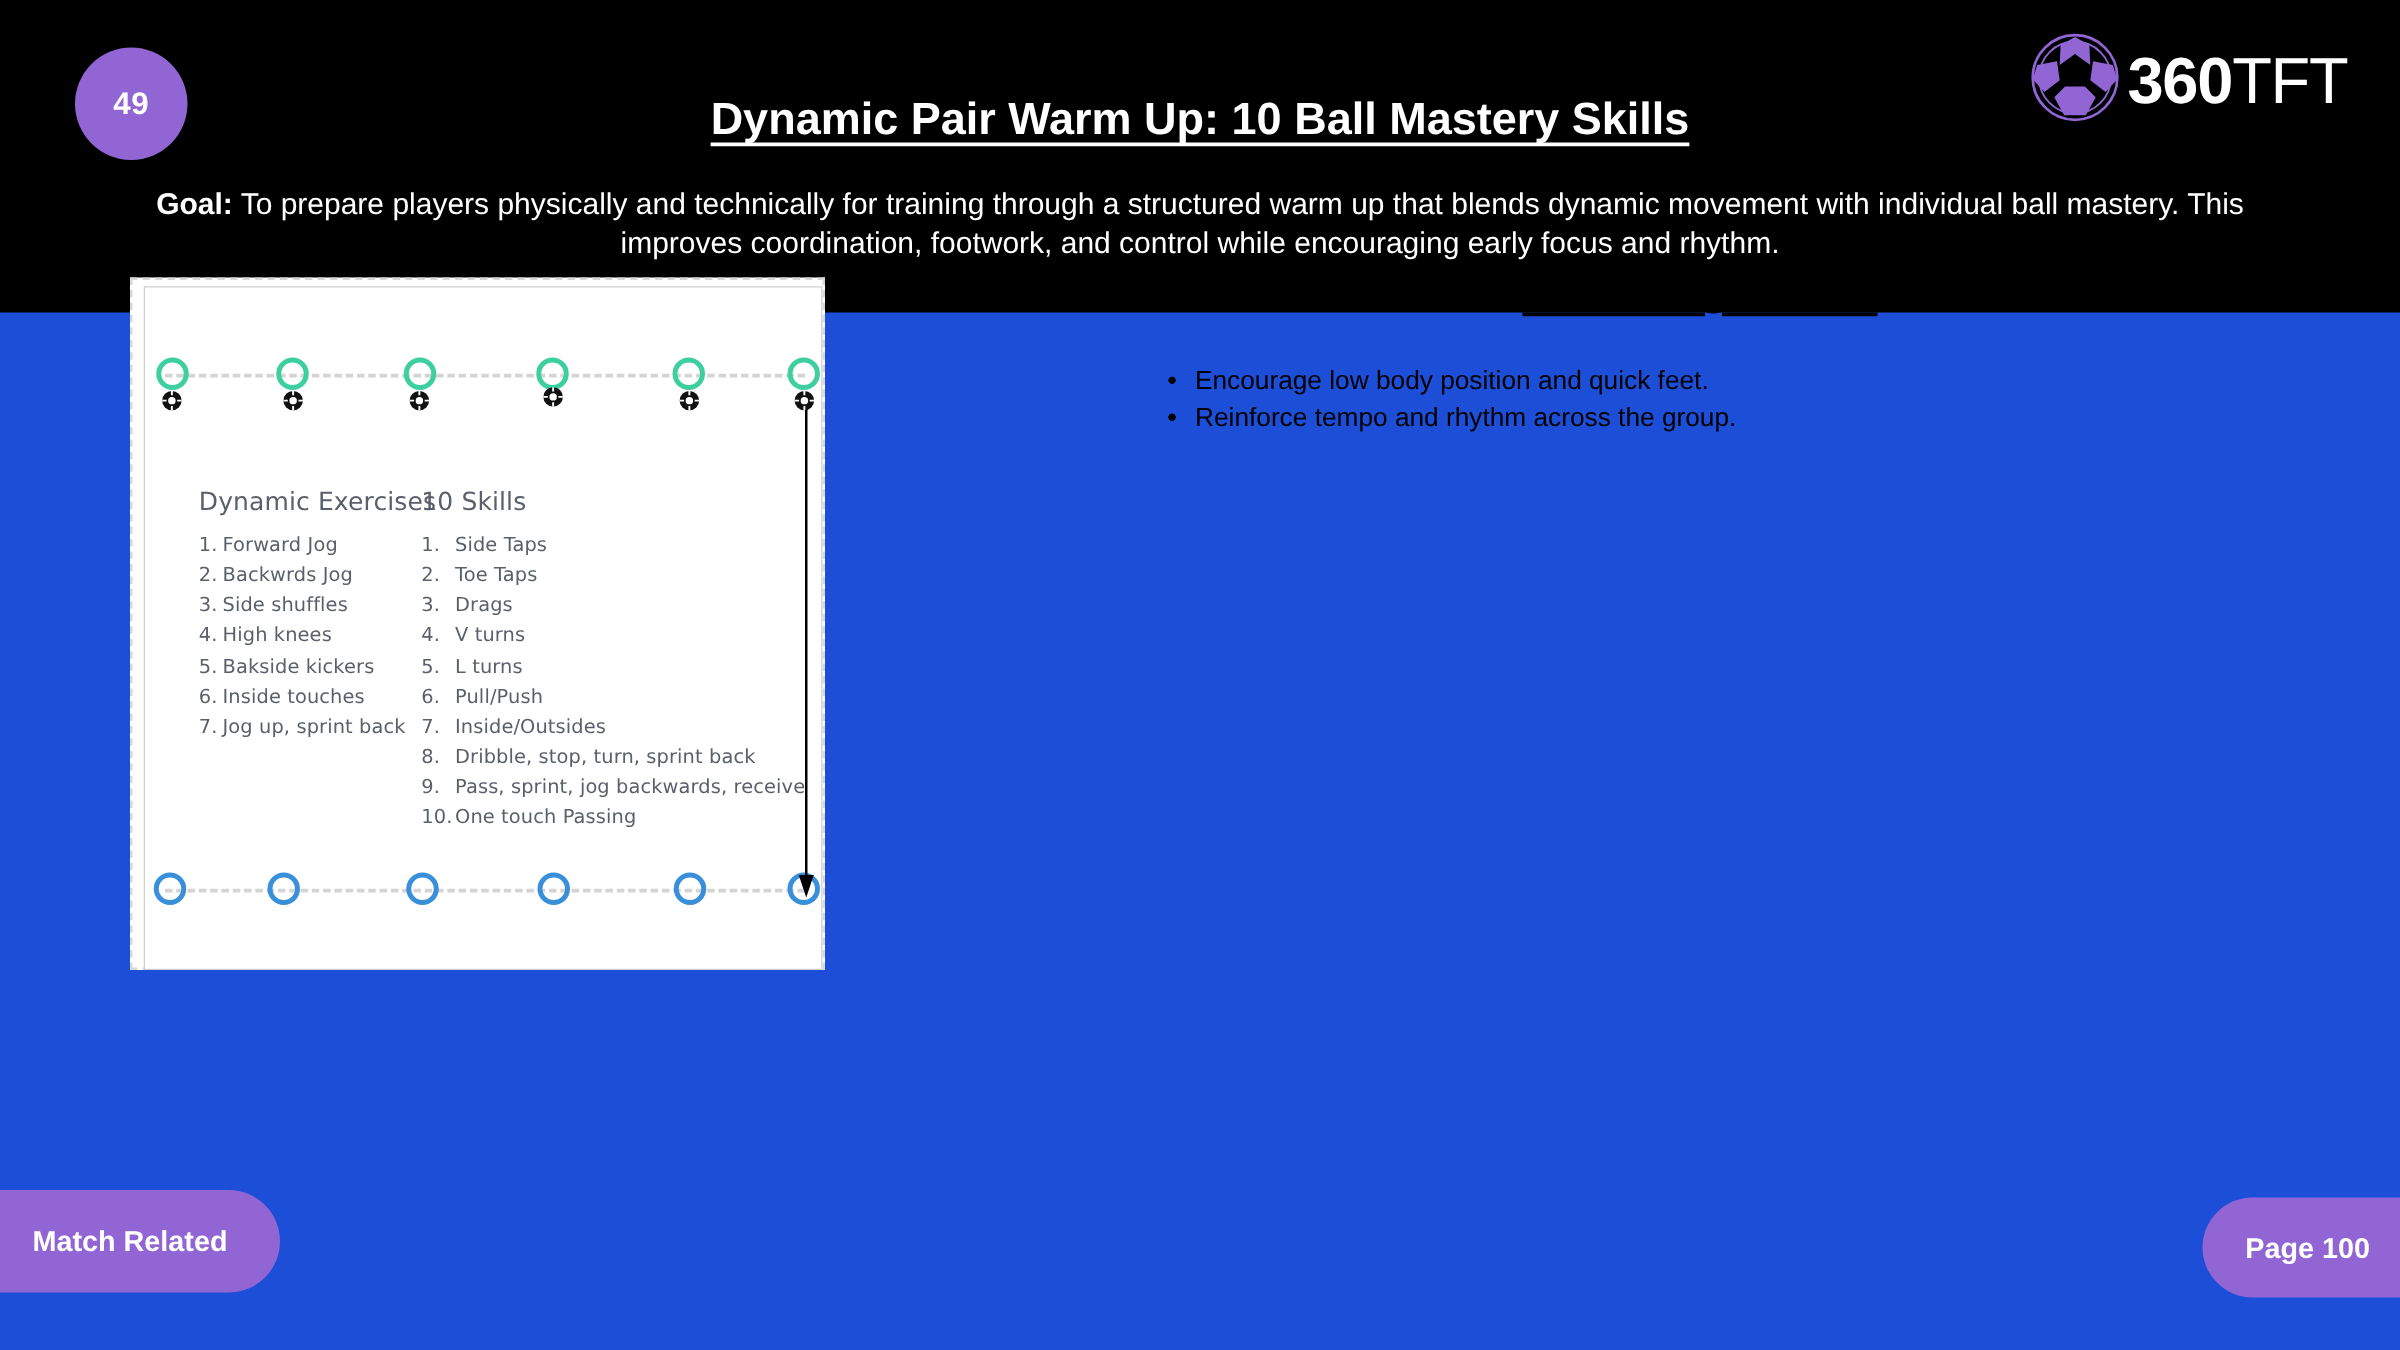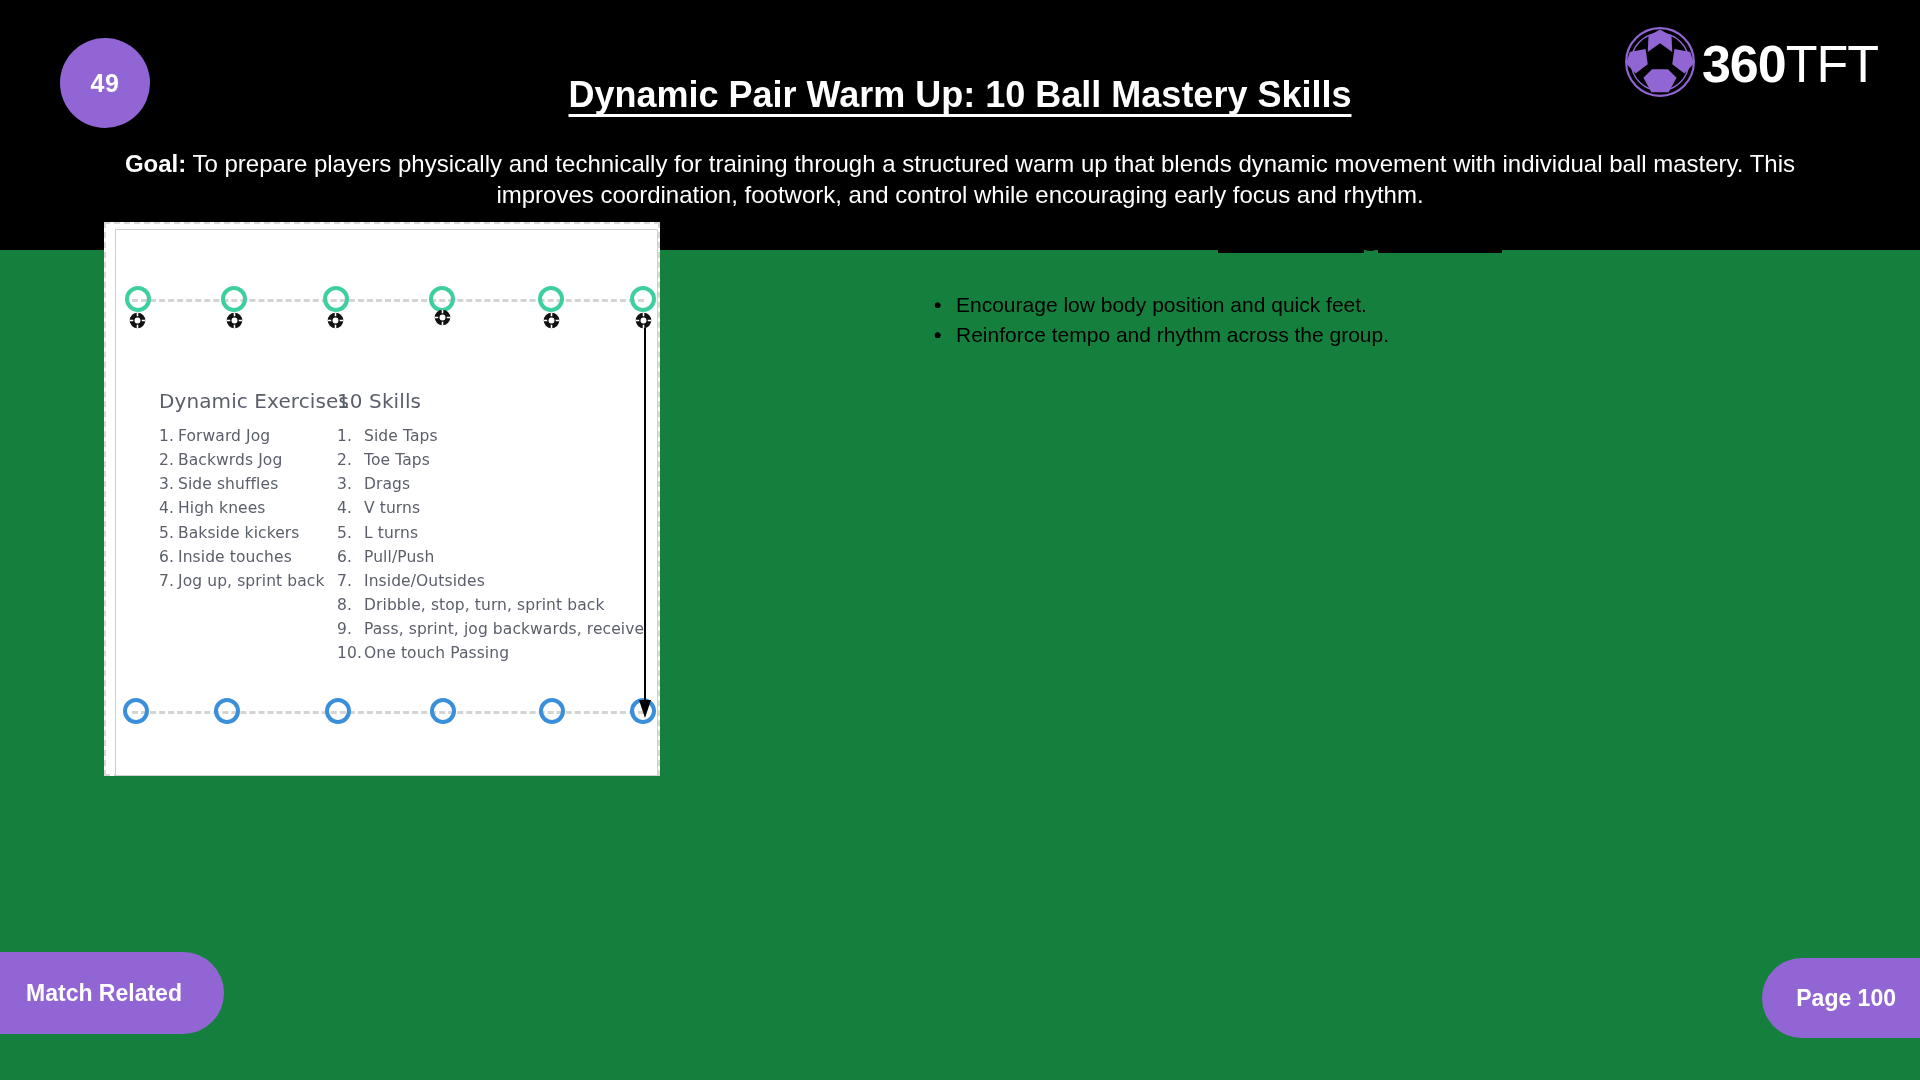--- a/index.html
+++ b/index.html
@@ -2,21 +2,21 @@
 <html><head>
 <meta charset="utf-8">
 <style>
   * { box-sizing: border-box; margin: 0; padding: 0; }
   html, body {
     width: 1920px; height: 1080px;
     background: #ffffff;
     font-family: "Liberation Sans", sans-serif;
     overflow: hidden;
   }
-  .slide { position: relative; width: 1920px; height: 1080px; background: #15803d; }
+  .slide { position: relative; width: 1920px; height: 1080px; background: #1d4ed8; }
 
   
   .header {
     position: absolute; left: 0; top: 0;
     width: 1920px; height: 250px;
     background: #000000;
   }
   .badge-number {
     position: absolute; left: 60px; top: 38px;
     width: 90px; height: 90px; border-radius: 50%;

